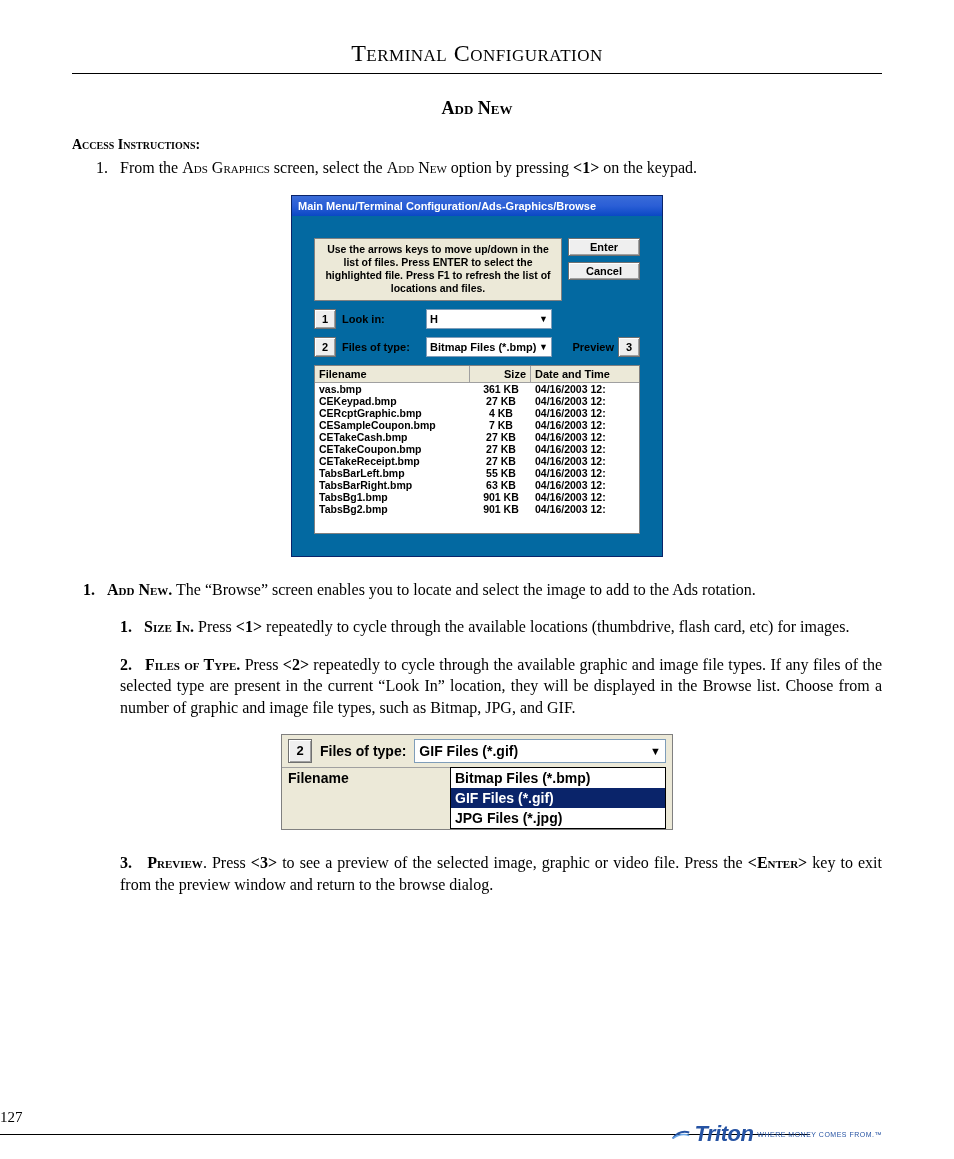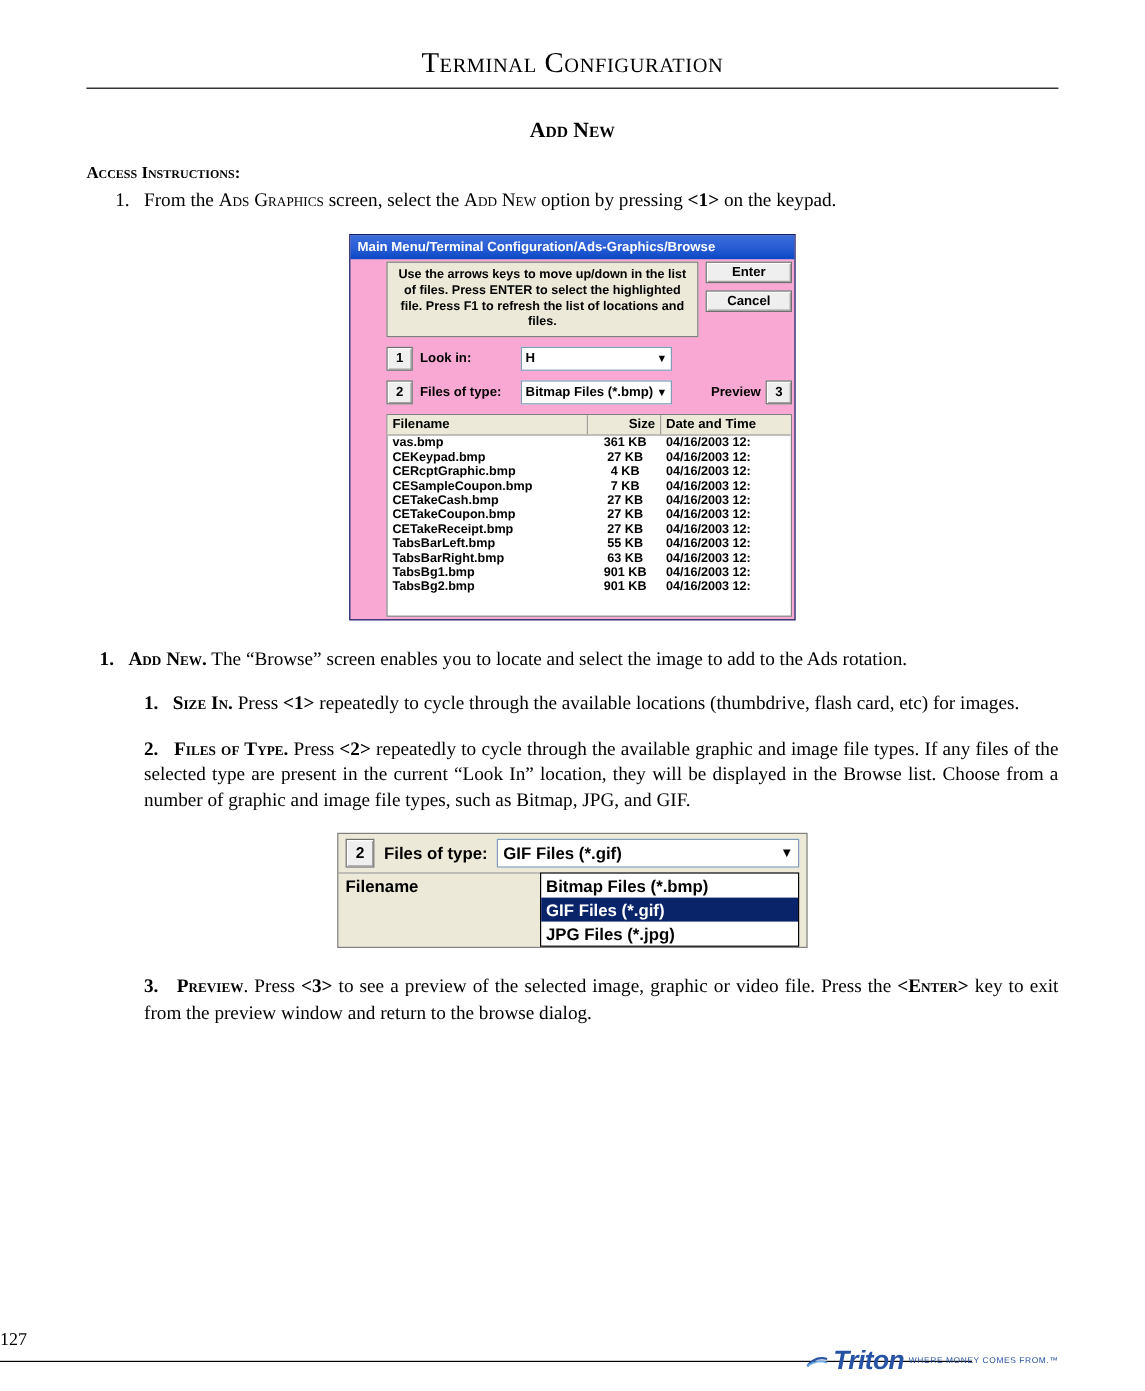--- a/index.html
+++ b/index.html
@@ -37,33 +37,33 @@
   .smallcaps { font-variant: small-caps; }
   .instr-label { font-variant: small-caps; font-weight: bold; font-size: 14px;}
   ol.top { margin: 6px 0 18px 40px; padding: 0;}
   ol.top li { font-size: 16px; padding-left: 8px;}
 
   
   .shot1 {
     width: 370px;
     margin: 0 auto 22px auto;
     border: 1px solid #0a246a;
-    background:#f9a8d4;
+    background:#0369a1;
     font-family: Tahoma, Arial, sans-serif;
     font-size:11px;
     color:#000;
   }
   .shot1 .titlebar {
     background: linear-gradient(#3a6cd8,#2a5ed6,#0a48c4);
     color:#fff;
     font-weight:bold;
     font-size:11px;
     padding:4px 6px;
   }
-  .shot1 .body { padding:2px;margin-left:28px; }
+  .shot1 .body { padding:22px; }
   .shot1 .toprow { display:flex; gap:6px; }
   .shot1 .helptext {
     border:1px solid #808080;
     background:#ece9d8;
     padding:4px 6px;
     text-align:center;
     font-weight:bold;
     font-size:10.5px;
     line-height:1.25;
     flex:1;

